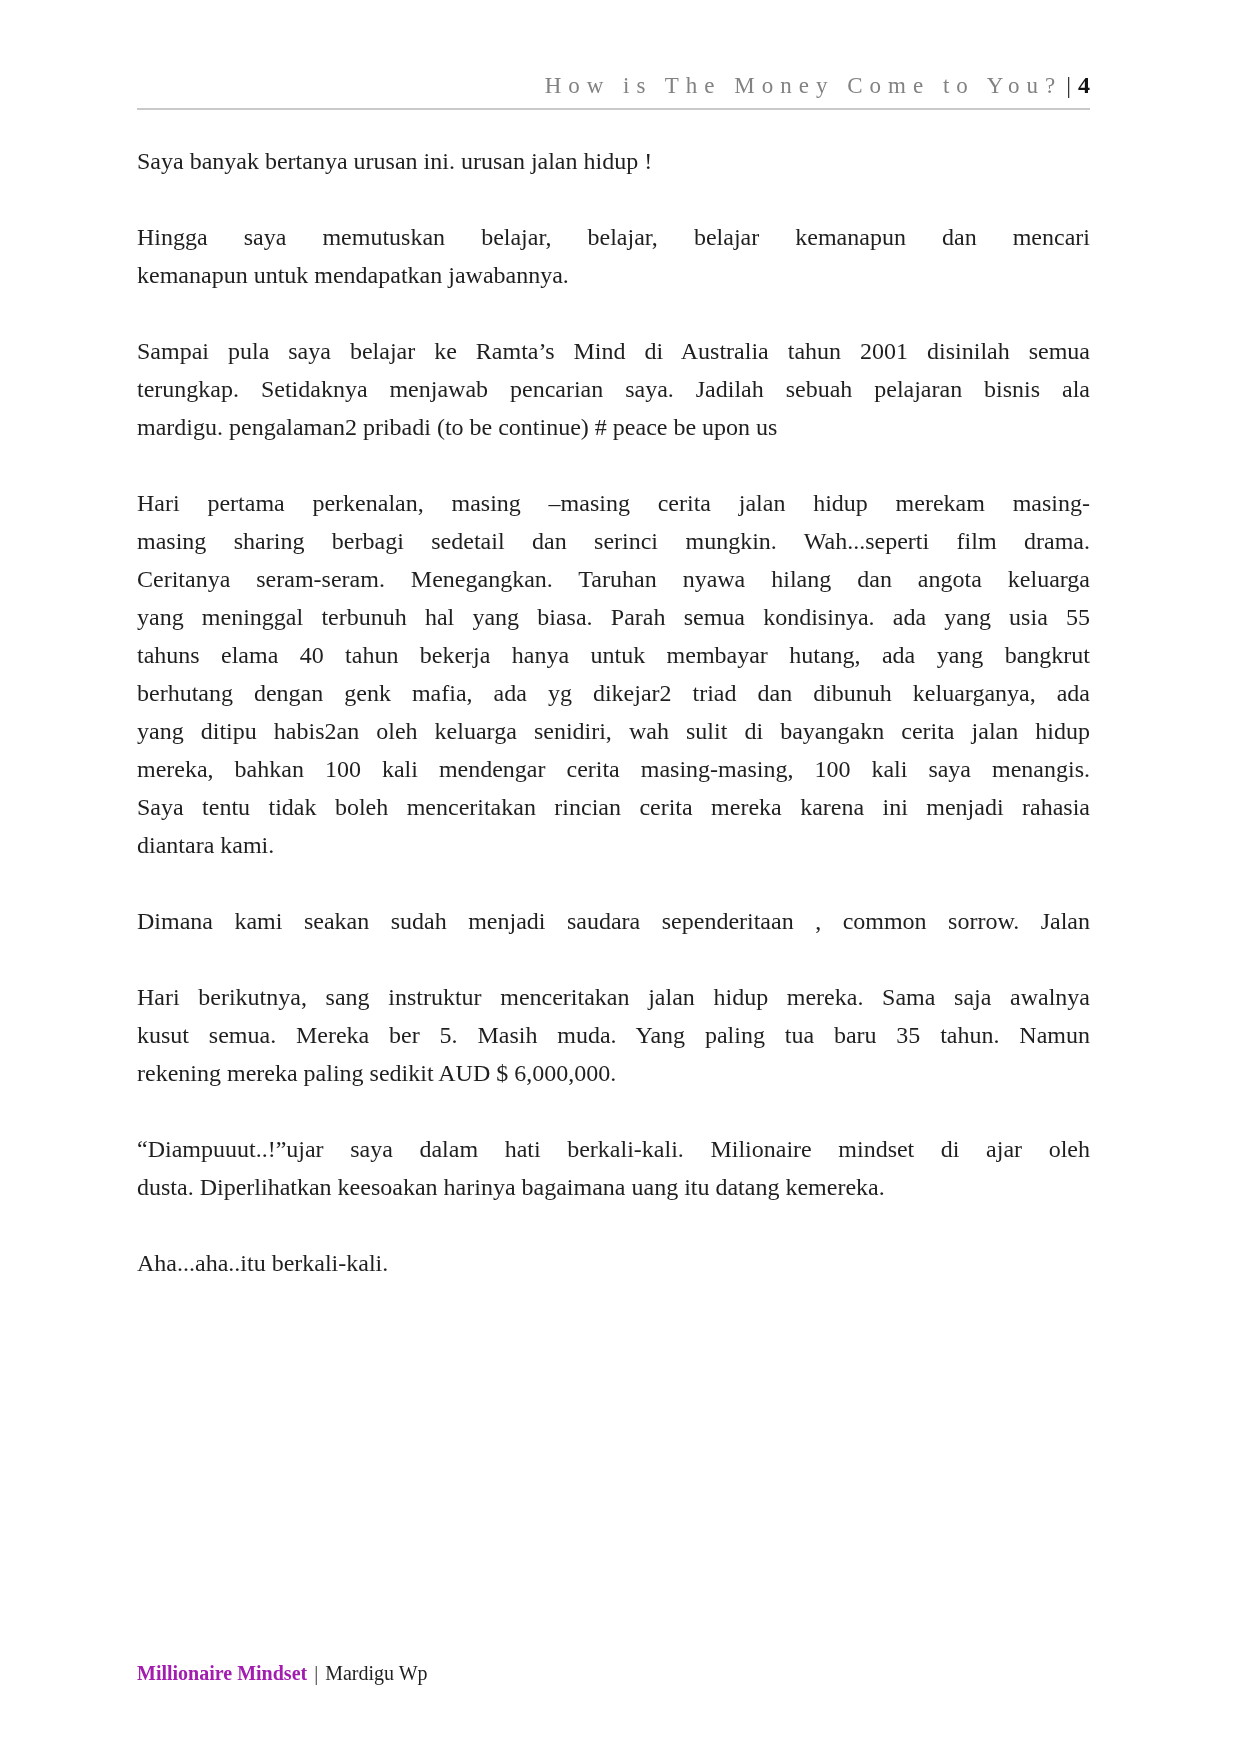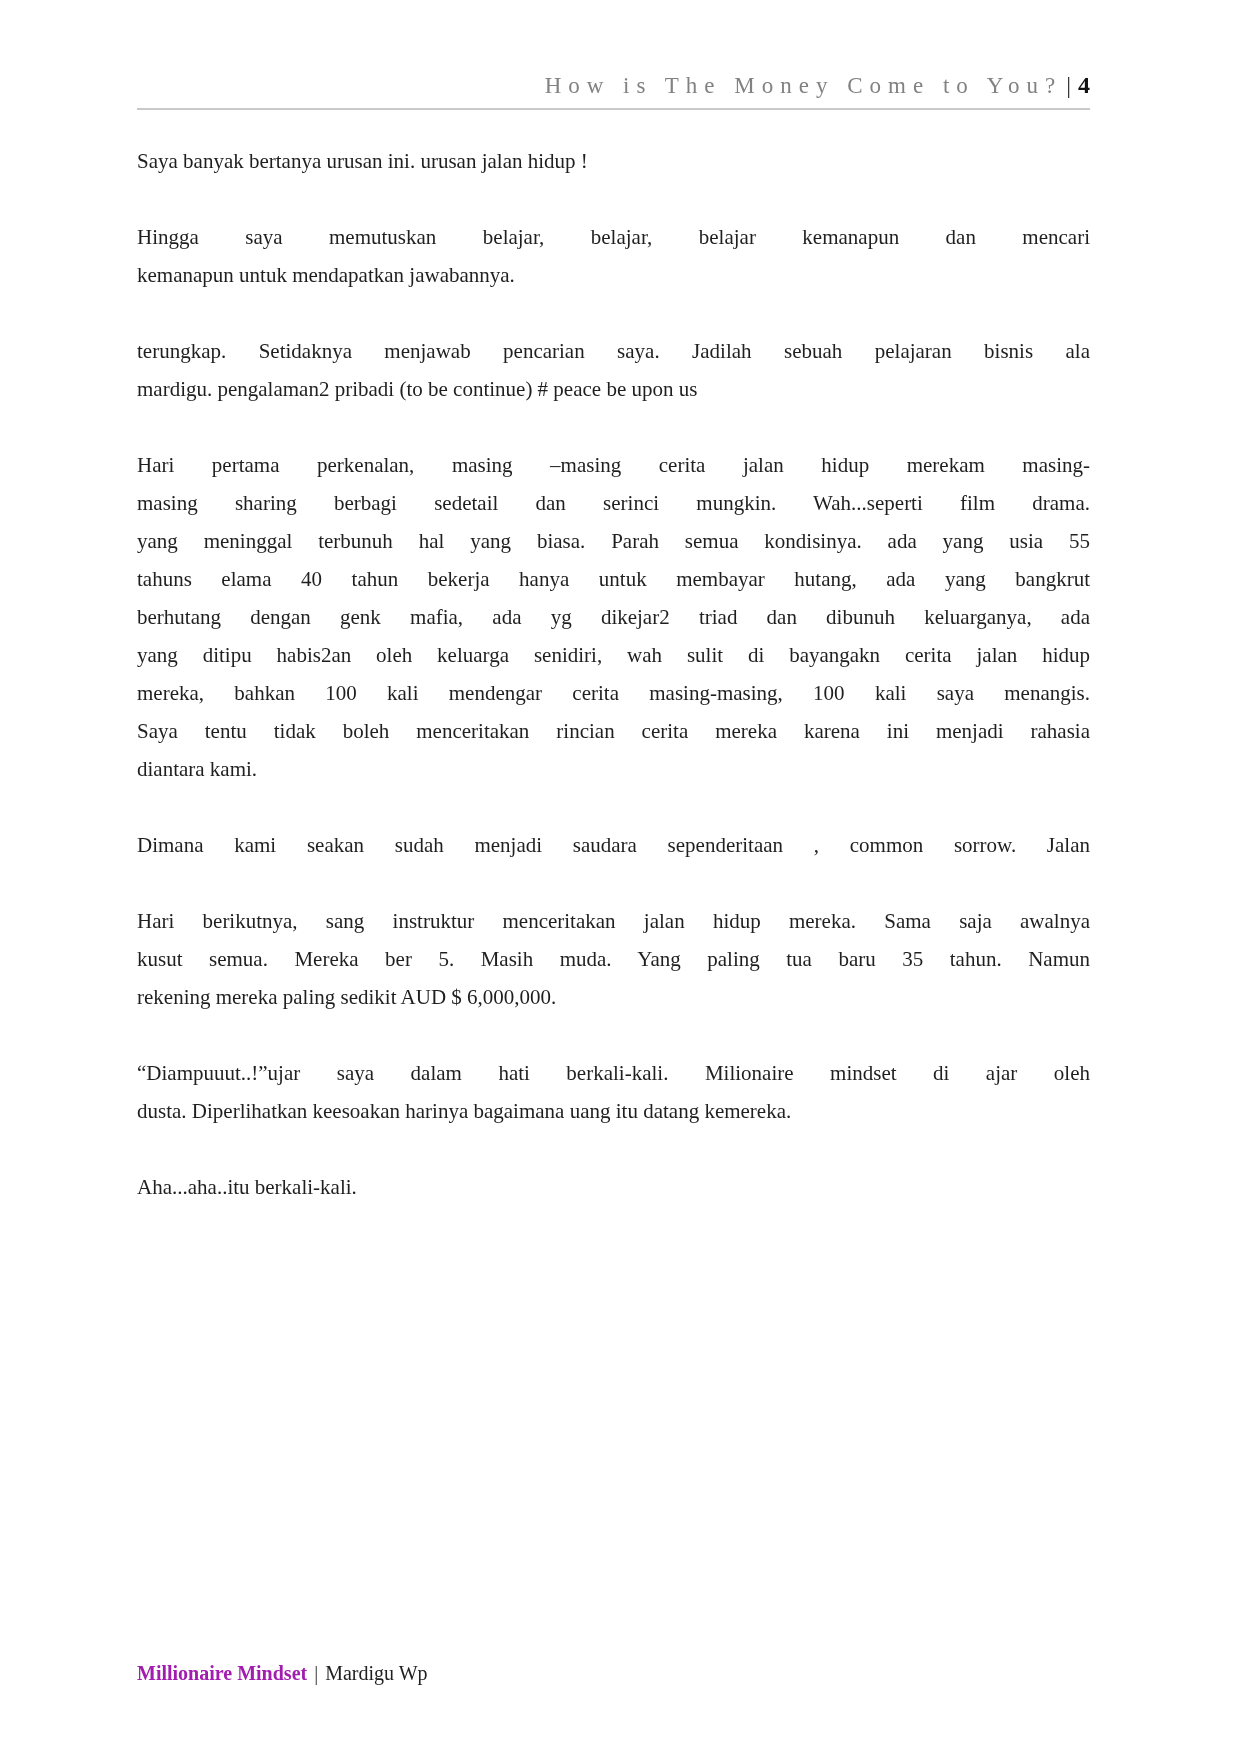--- a/index.html
+++ b/index.html
@@ -33,21 +33,21 @@
     margin-right: 7px;
     font-weight: 400;
   }
   .header-page {
     font-size: 24px;
     color: #111111;
     font-weight: 700;
   }
   .page-body {
     margin-top: 32px;
-    font-size: 21px;
+    font-size: 24px;
   }
   .para { margin: 0 0 38px 0; }
   .line {
     line-height: 38px;
     text-align: justify;
     text-align-last: justify;
   }
   .line.last {
     text-align: left;
     text-align-last: left;
@@ -79,28 +79,30 @@
       <p class="para">
         <span class="line last" style="display: block;">Saya banyak bertanya urusan ini. urusan jalan hidup !</span>
       </p>
 
       <p class="para">
         <span class="line" style="display: block;">Hingga saya memutuskan belajar, belajar, belajar kemanapun dan mencari</span>
         <span class="line last" style="display: block;">kemanapun untuk mendapatkan jawabannya.</span>
       </p>
 
       <p class="para">
+        <span class="line" style="display: block;">Sampai pula saya belajar ke Ramta’s Mind di Australia tahun 2001 disinilah semua</span>
         <span class="line" style="display: block;">terungkap. Setidaknya menjawab pencarian saya. Jadilah sebuah pelajaran bisnis ala</span>
         <span class="line last" style="display: block;">mardigu. pengalaman2 pribadi (to be continue) # peace be upon us</span>
       </p>
 
 
       <p class="para">
         <span class="line" style="display: block;">Hari pertama perkenalan, masing –masing cerita jalan hidup merekam masing-</span>
         <span class="line" style="display: block;">masing sharing berbagi sedetail dan serinci mungkin. Wah...seperti film drama.</span>
+        <span class="line" style="display: block;">Ceritanya seram-seram. Menegangkan. Taruhan nyawa hilang dan angota keluarga</span>
         <span class="line" style="display: block;">yang meninggal terbunuh hal yang biasa. Parah semua kondisinya. ada yang usia 55</span>
         <span class="line" style="display: block;">tahuns elama 40 tahun bekerja hanya untuk membayar hutang, ada yang bangkrut</span>
         <span class="line" style="display: block;">berhutang dengan genk mafia, ada yg dikejar2 triad dan dibunuh keluarganya, ada</span>
         <span class="line" style="display: block;">yang ditipu habis2an oleh keluarga senidiri, wah sulit di bayangakn cerita jalan hidup</span>
         <span class="line" style="display: block;">mereka, bahkan 100 kali mendengar cerita masing-masing, 100 kali saya menangis.</span>
         <span class="line" style="display: block;">Saya tentu tidak boleh menceritakan rincian cerita mereka karena ini menjadi rahasia</span>
         <span class="line last" style="display: block;">diantara kami.</span>
       </p>
 
       <p class="para">

